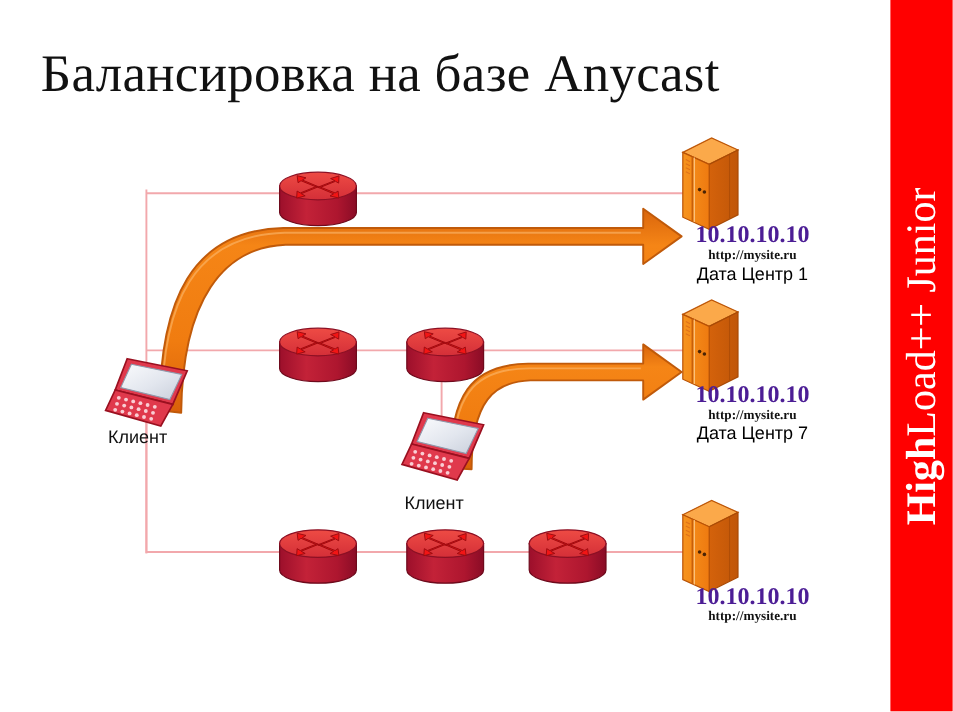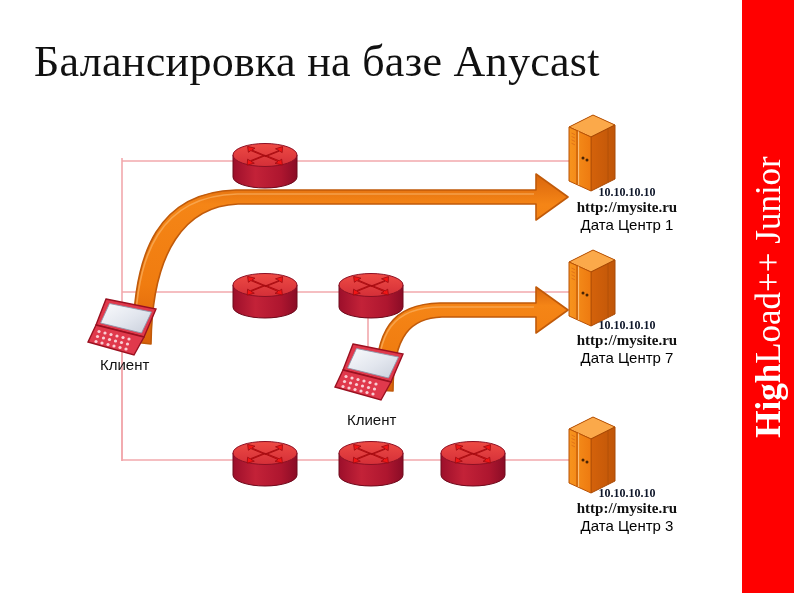--- a/index.html
+++ b/index.html
@@ -52,31 +52,31 @@
   
   .canvas{
     position:absolute;left:0;top:0;width:742px;height:593px;
   }
   .canvas svg{position:absolute;left:0;top:0;}
 
   
   .lbl{position:absolute;white-space:nowrap;}
   .client-label{
     font-family:"Liberation Sans", sans-serif;
-    font-size:15px;color:#111111;margin-left:10px;
+    font-size:15px;color:#111111;
   }
   .dc-block{position:absolute;text-align:center;}
   .dc-ip{
     font-family:"Liberation Serif", serif;
-    font-weight:bold;font-size:12px;color:#0f172a;
+    font-weight:bold;font-size:20px;color:#4c1d95;
     line-height:1.05;
   }
   .dc-url{
     font-family:"Liberation Serif", serif;
-    font-weight:bold;font-size:15px;color:#111111;
+    font-weight:bold;font-size:11px;color:#111111;
     line-height:1.15;
   }
   .dc-name{
     font-family:"Liberation Sans", sans-serif;
     font-size:15px;color:#000000;
     line-height:1.25;
   }
 </style>
 </head>
 <body>
@@ -267,21 +267,20 @@
 
     <div class="dc-block" style="left:532px;top:319px;width:190px;">
       <div class="dc-ip">10.10.10.10</div>
       <div class="dc-url">http://mysite.ru</div>
       <div class="dc-name">Дата Центр 7</div>
     </div>
 
     <div class="dc-block" style="left:532px;top:487px;width:190px;">
       <div class="dc-ip">10.10.10.10</div>
       <div class="dc-url">http://mysite.ru</div>
-      <div class="dc-name">Дата Центр 3</div>
     </div>
   </div>
 
   <div class="slide-title">Балансировка на базе Anycast</div>
 
   <div class="brand-band">
     <div class="brand-text">
       <span class="hi">High</span><span class="lo">Load++ Junior</span>
     </div>
   </div>

